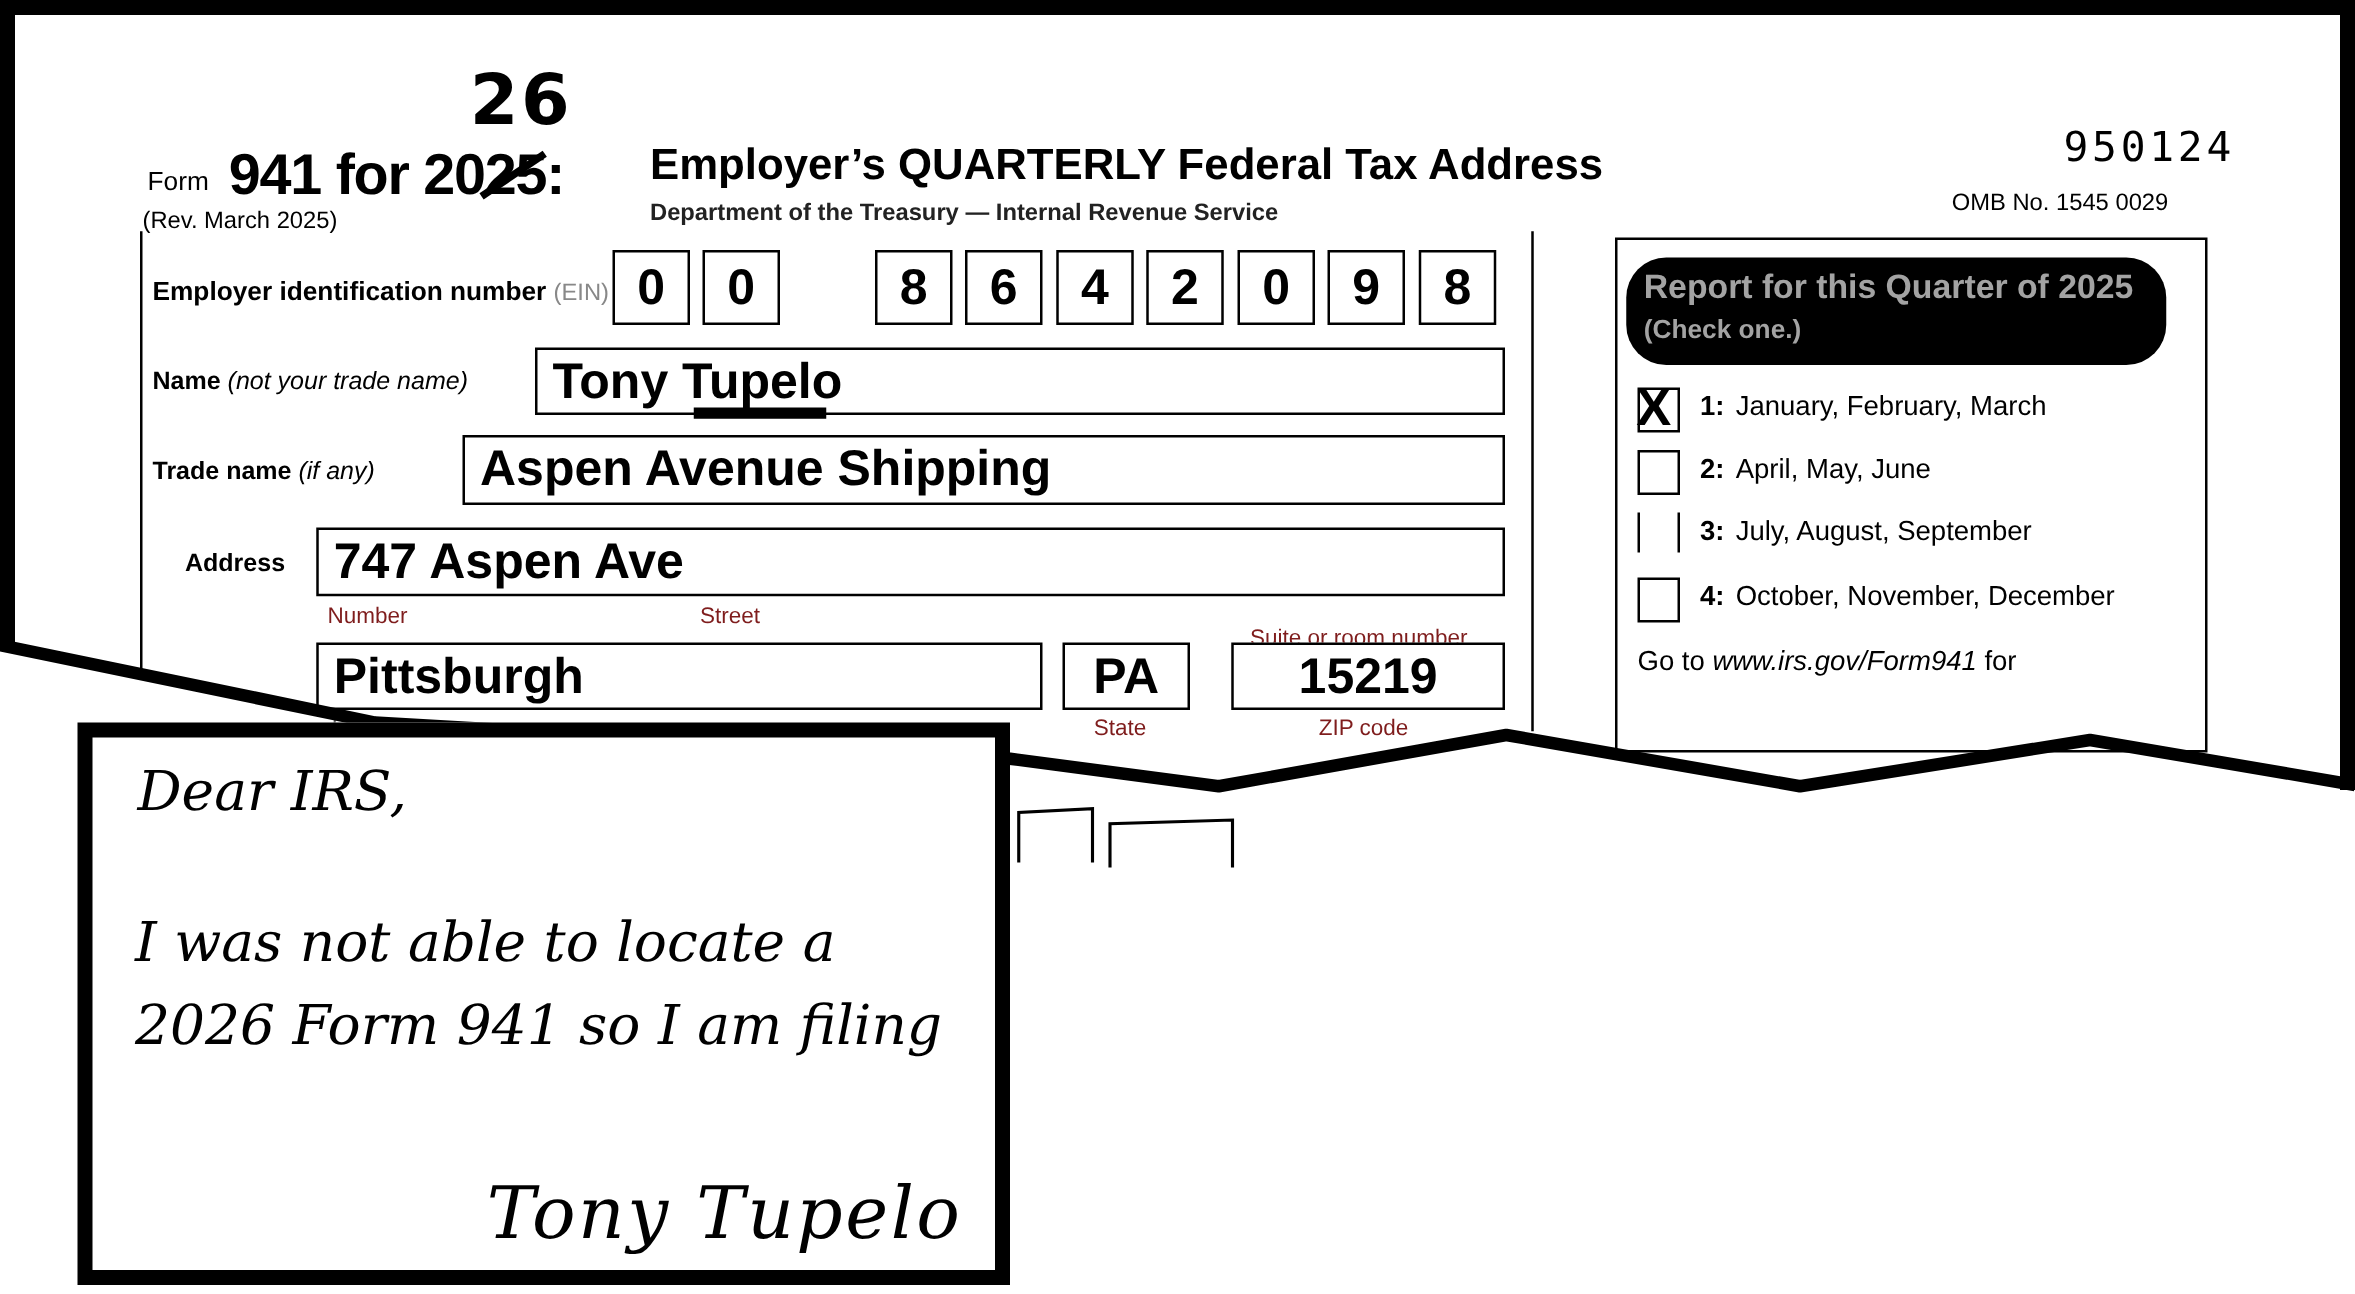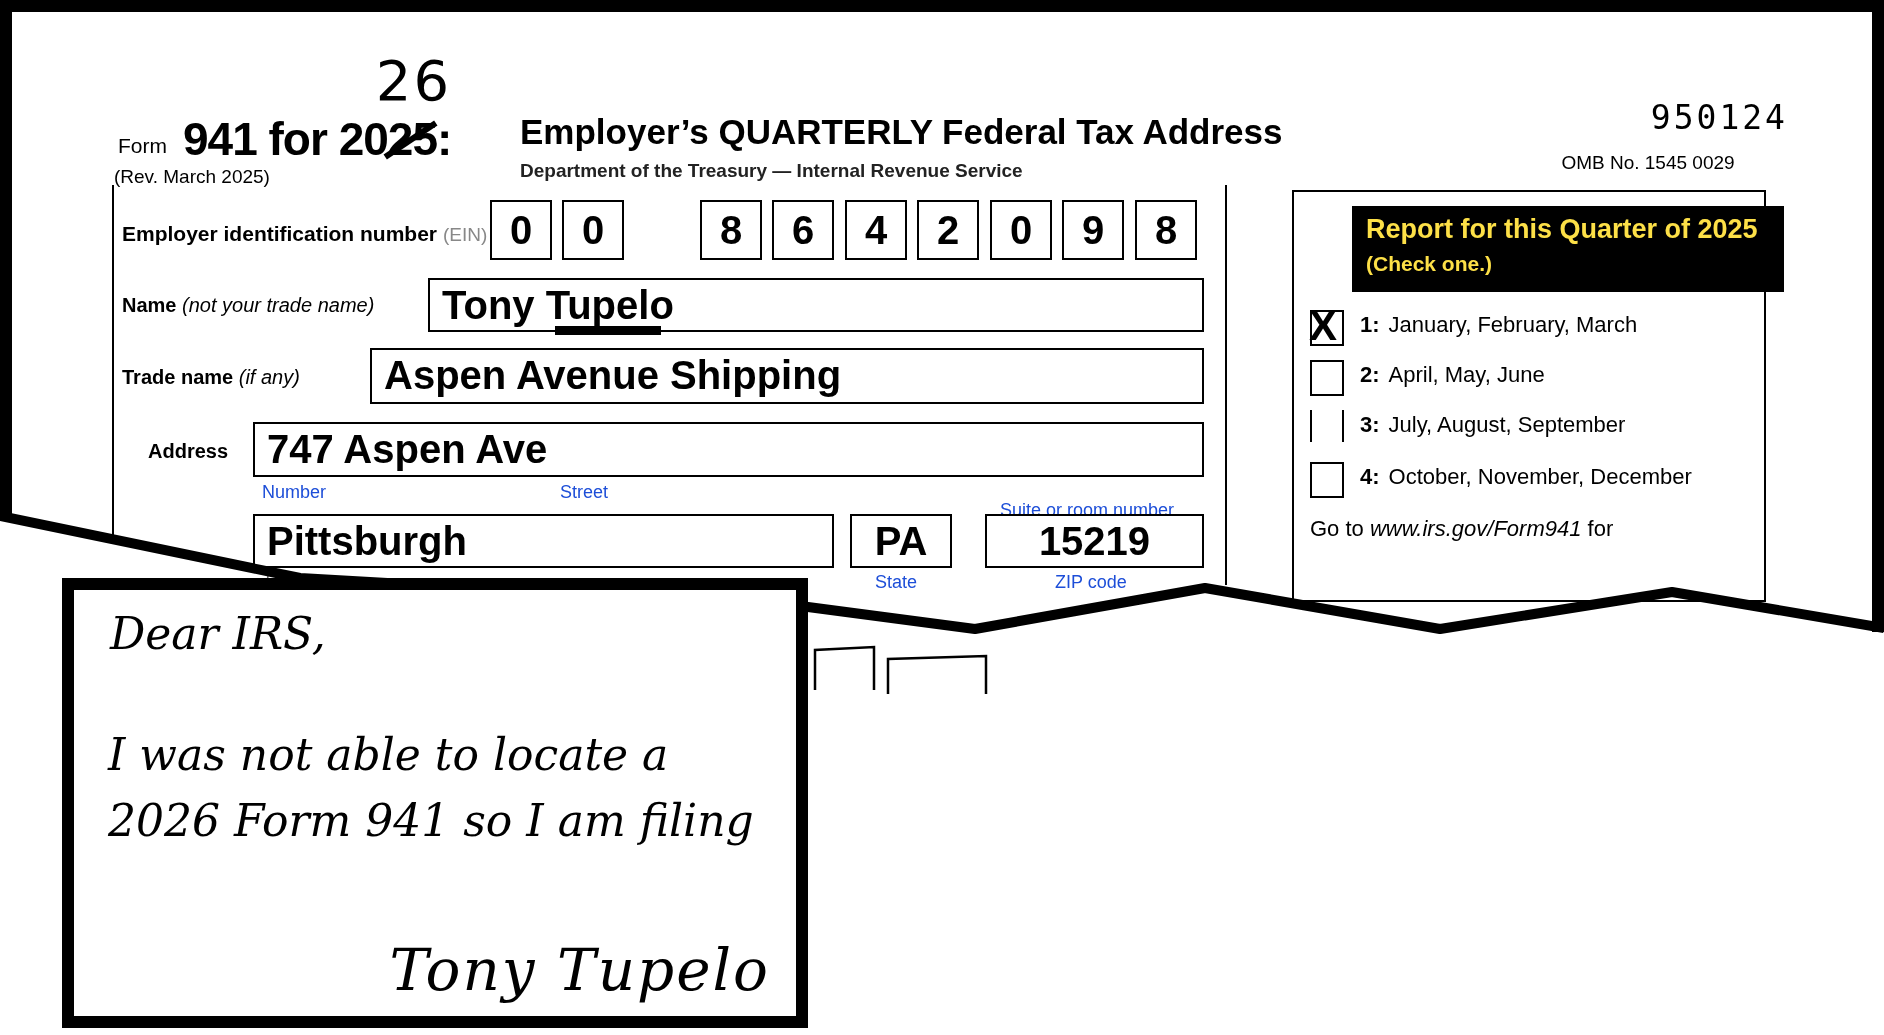--- a/index.html
+++ b/index.html
@@ -12,21 +12,21 @@
   
   .border-top{left:0;top:0;width:1884px;height:12px;background:#000;z-index:2;}
   .border-left{left:0;top:0;width:12px;height:520px;background:#000;z-index:2;}
   .border-right{left:1872px;top:0;width:12px;height:632px;background:#000;z-index:2;}
 
   
   .form-word{left:118px;top:134px;font-size:21px;}
   .form-title{left:183px;top:112px;font-size:46px;font-weight:bold;letter-spacing:-1px;white-space:nowrap;}
   .struck{position:relative;display:inline-block;}
   .struck::after{content:"";position:absolute;left:-8px;right:-4px;top:46%;height:6px;background:#000;transform:rotate(-34deg);}
-  .hw-year{position:absolute;left:-12px;top:-64px;font-family:"DejaVu Sans",sans-serif;font-weight:400;font-size:56px;letter-spacing:2px;}
+  .hw-year{position:absolute;left:-12px;top:-64px;font-family:"DejaVu Sans",sans-serif;font-weight:700;font-size:56px;letter-spacing:2px;}
   .rev{left:114px;top:166px;font-size:19px;}
   .main-title{left:520px;top:112px;font-size:35px;font-weight:bold;white-space:nowrap;}
   .dept{left:520px;top:160px;font-size:19px;font-weight:bold;color:#222;}
   .form-code{left:1608px;top:98px;width:180px;text-align:right;font-family:"DejaVu Sans Mono",monospace;font-size:33px;letter-spacing:3px;}
   .omb{left:1508px;top:152px;width:280px;text-align:center;font-size:19px;}
 
   
   .vrule{width:2px;background:#000;z-index:1;}
 
   
@@ -35,25 +35,25 @@
   .ein-box{top:200px;width:58px;height:56px;border:2px solid #000;text-align:center;
            font-size:40px;font-weight:bold;line-height:56px;background:#fff;}
 
   
   .fld-label{font-size:20px;white-space:nowrap;}
   .fld-label b{font-size:20px;}
   .fld-label i{font-style:italic;font-weight:normal;}
   .fld-box{border:2px solid #000;background:#fff;font-size:40px;font-weight:bold;white-space:nowrap;overflow:hidden;}
   .fld-box .val{position:absolute;left:12px;top:3px;}
   .center .val{left:0;width:100%;text-align:center;}
-  .sub-label{font-size:18px;color:#1d4ed8;white-space:nowrap;}
+  .sub-label{font-size:18px;color:#7f1d1d;white-space:nowrap;}
 
   
   .panel-box{left:1292px;top:190px;width:470px;height:408px;border:2px solid #000;background:#fff;}
-  .banner{left:1352px;top:206px;width:432px;height:86px;background:#000;color:#fde047;z-index:1;}
+  .banner{left:1301px;top:206px;width:432px;height:86px;background:#000;color:#a3a3a3;z-index:1;border-radius:32px;}
   .banner .t1{position:absolute;left:14px;top:8px;font-size:27px;font-weight:bold;white-space:nowrap;}
   .banner .t2{position:absolute;left:14px;top:46px;font-size:21px;font-weight:bold;}
   .qbox{width:30px;height:32px;border:2px solid #000;background:#fff;}
   .qbox.side-only{border-top:none;border-bottom:none;}
   .qmark{position:absolute;left:-3px;top:-7px;font-size:42px;font-weight:bold;line-height:42px;}
   .qlabel{font-size:22px;white-space:nowrap;}
   .qlabel b{margin-right:9px;}
   .goto{left:1310px;top:514px;font-size:22px;line-height:29px;}
   .goto i{font-style:italic;}
 

